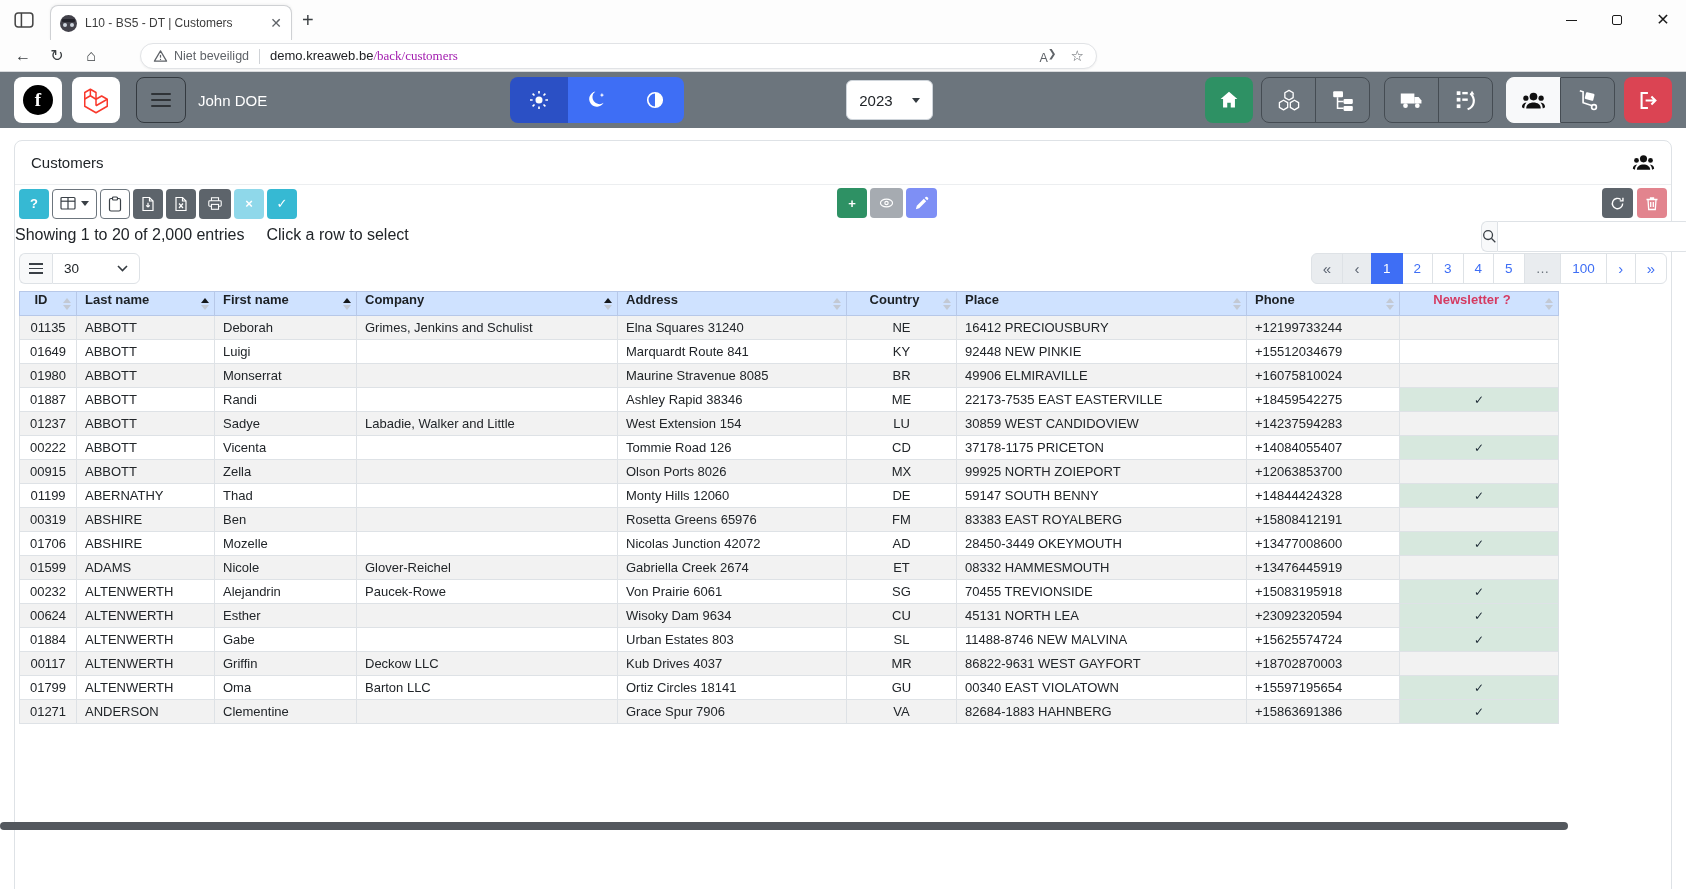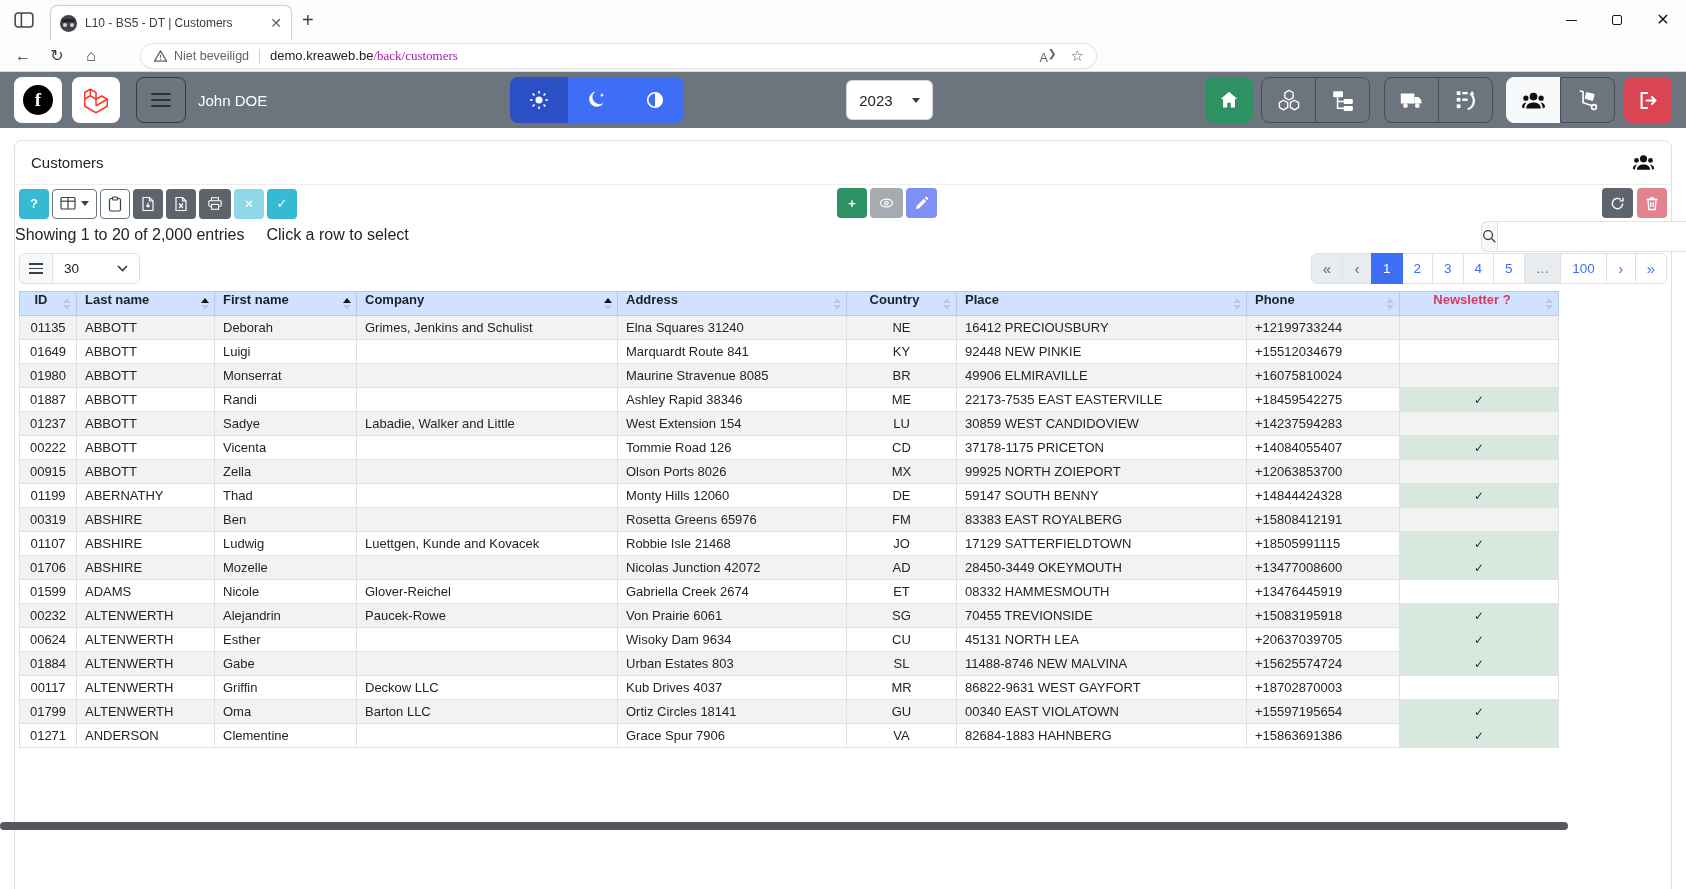--- a/index.html
+++ b/index.html
@@ -662,31 +662,20 @@
           <td>ABSHIRE</td>
           <td>Ben</td>
           <td></td>
           <td>Rosetta Greens 65976</td>
           <td class="center">FM</td>
           <td>83383 EAST ROYALBERG</td>
           <td>+15808412191</td>
           <td></td>
         </tr>
         <tr>
-          <td class="center">01107</td>
-          <td>ABSHIRE</td>
-          <td>Ludwig</td>
-          <td>Luettgen, Kunde and Kovacek</td>
-          <td>Robbie Isle 21468</td>
-          <td class="center">JO</td>
-          <td>17129 SATTERFIELDTOWN</td>
-          <td>+18505991115</td>
-          <td class="nl-yes">✓</td>
-        </tr>
-        <tr>
           <td class="center">01706</td>
           <td>ABSHIRE</td>
           <td>Mozelle</td>
           <td></td>
           <td>Nicolas Junction 42072</td>
           <td class="center">AD</td>
           <td>28450-3449 OKEYMOUTH</td>
           <td>+13477008600</td>
           <td class="nl-yes">✓</td>
         </tr>
@@ -713,21 +702,21 @@
           <td class="nl-yes">✓</td>
         </tr>
         <tr>
           <td class="center">00624</td>
           <td>ALTENWERTH</td>
           <td>Esther</td>
           <td></td>
           <td>Wisoky Dam 9634</td>
           <td class="center">CU</td>
           <td>45131 NORTH LEA</td>
-          <td>+20637039705</td>
+          <td>+23092320594</td>
           <td class="nl-yes">✓</td>
         </tr>
         <tr>
           <td class="center">01884</td>
           <td>ALTENWERTH</td>
           <td>Gabe</td>
           <td></td>
           <td>Urban Estates 803</td>
           <td class="center">SL</td>
           <td>11488-8746 NEW MALVINA</td>

